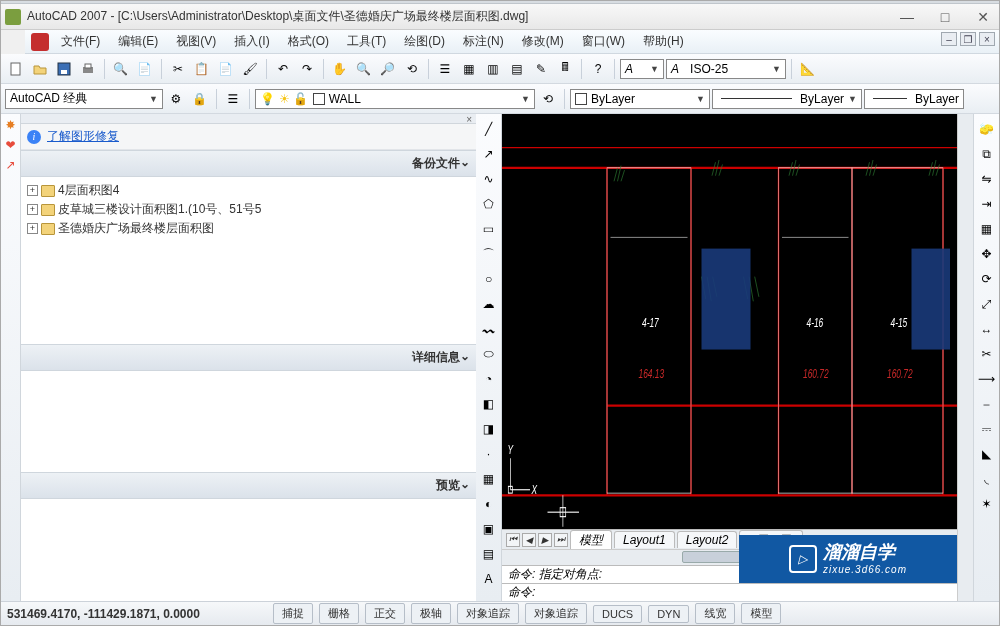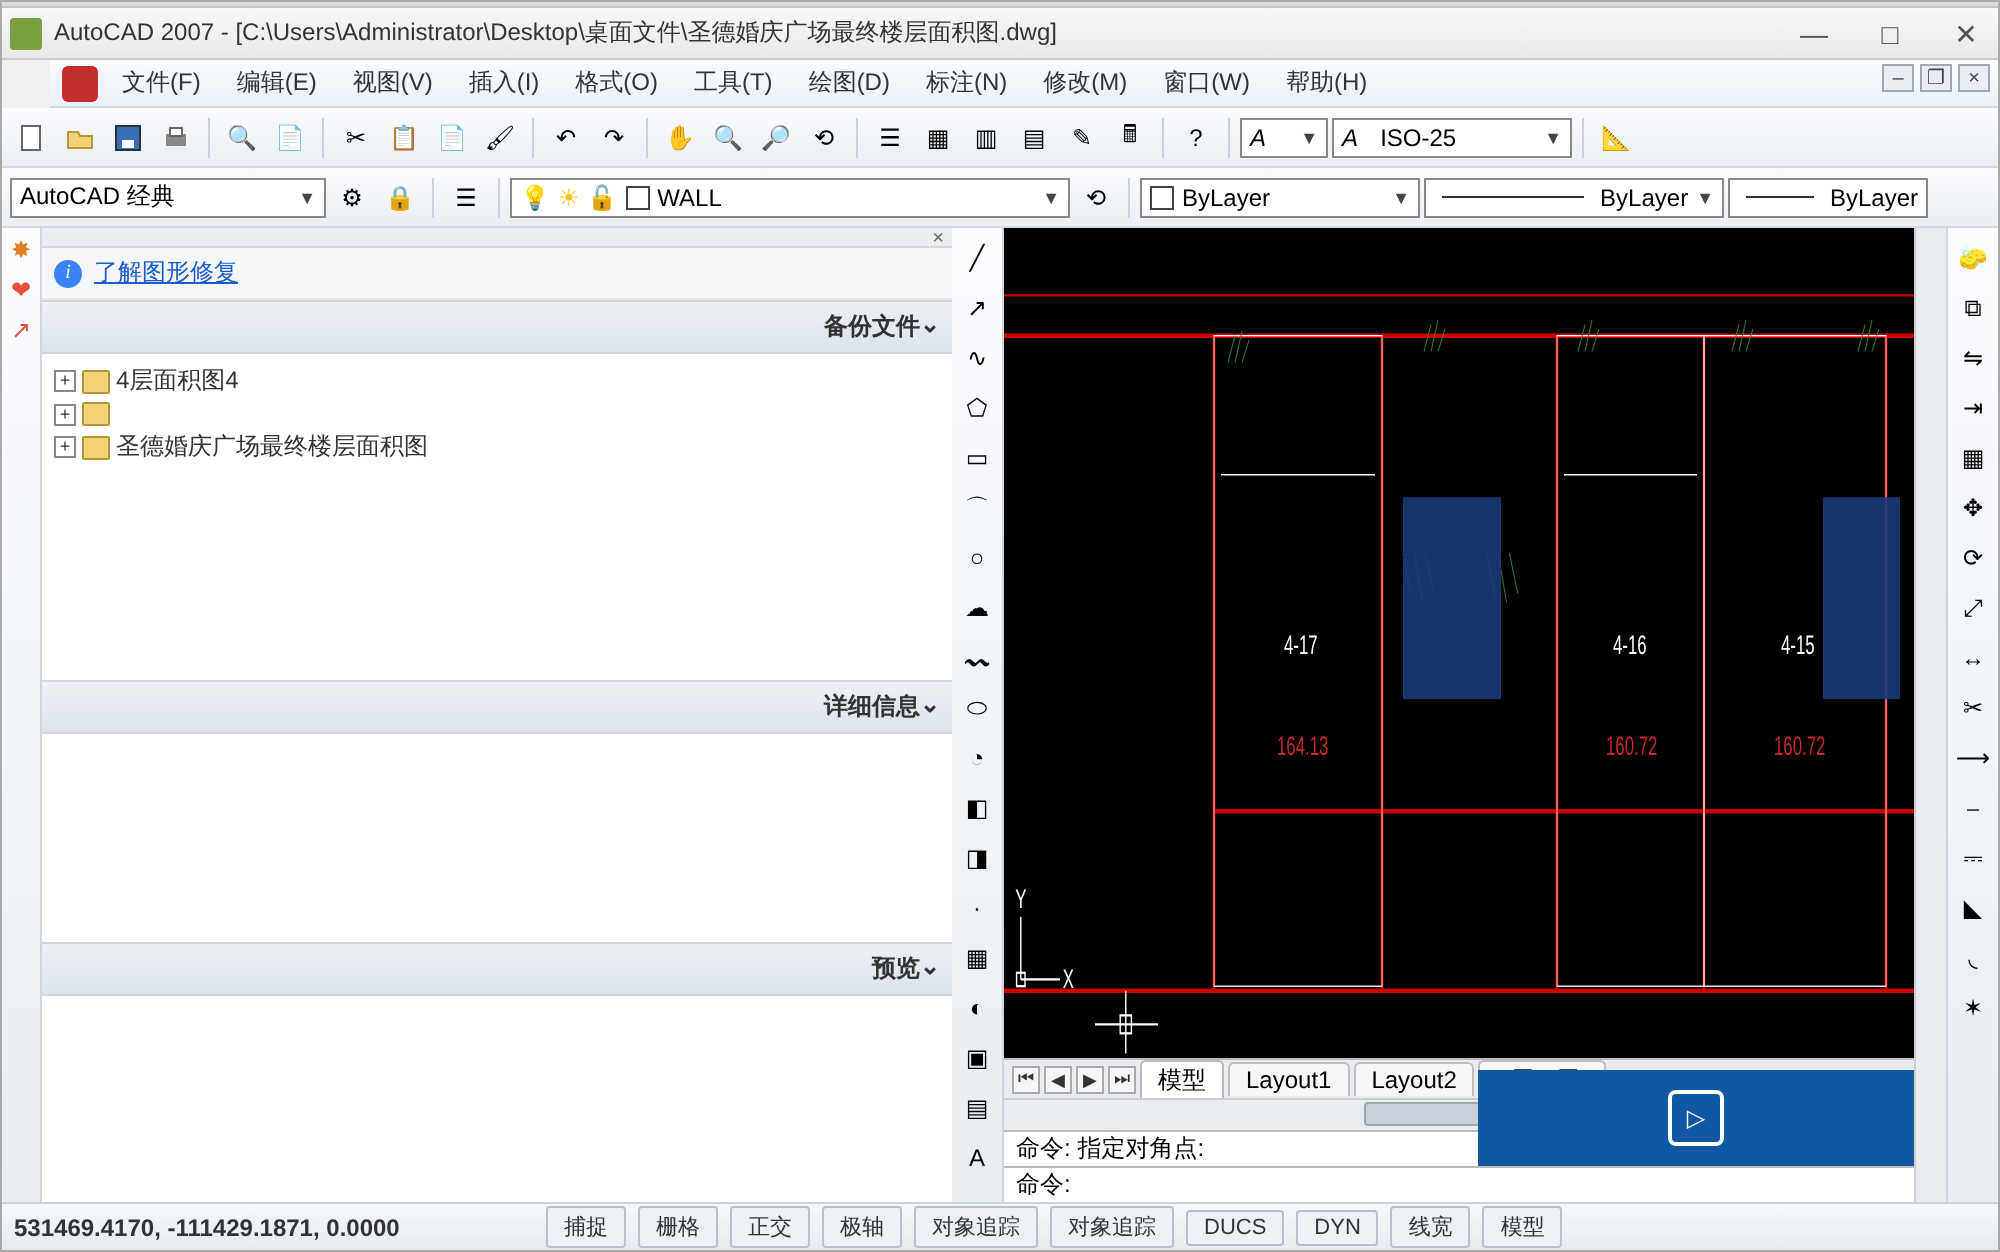--- a/index.html
+++ b/index.html
@@ -22,21 +22,21 @@
 .sideicons { width:20px; background:linear-gradient(#fbfcfe,#e8edf2); border-right:1px solid #d0d6dc; display:flex; flex-direction:column; align-items:center; padding-top:4px; gap:6px;}
 .sidepanel { flex:1; display:flex; flex-direction:column; }
 .link-row { padding:4px 6px; display:flex; align-items:center; gap:6px; background:#f5f6f7; border-bottom:1px solid #e2e5e9;}
 .link-row a { color:#1a5bcc; text-decoration:underline;text-align:center; }
 .sectionhdr { background:linear-gradient(#edf1f5,#dbe2ea); padding:4px 6px; font-weight:bold; color:#333; display:flex; justify-content:flex-end; border-top:1px solid #cfd6dd; border-bottom:1px solid #cfd6dd;}
 .tree { padding:4px 4px; background:#fff; flex: 0 0 auto; }
 .treeitem { display:flex; align-items:center; gap:3px; padding:1px 2px; color:#333; white-space:nowrap; overflow:hidden;}
 .tplus { width:11px; height:11px; border:1px solid #888; display:inline-flex; align-items:center; justify-content:center; font-size:9px; line-height:1; color:#333; background:#fff;}
 .fold { width:14px; height:12px; background:#f3d37a; border:1px solid #b8953a; border-radius:1px;}
 .blank { flex:1; background:#fff; }
-.canvaswrap { flex:1; display:flex; flex-direction:column; background:#7dd3fc; position:relative;}
+.canvaswrap { flex:1; display:flex; flex-direction:column; background:#7dd3fc; position:relative;font-style:italic;}
 .toolcol { width:26px; background:linear-gradient(#fbfcfe,#e8edf2); border-right:1px solid #d0d6dc; display:flex; flex-direction:column; align-items:center; padding:4px 0; gap:3px;}
 .toolcol-r { border-left:1px solid #d0d6dc; border-right:none;}
 .drawing { flex:1; position:relative; overflow:hidden; }
 .svgdraw { width:100%; height:100%; }
 .tabs { background:#e8ecf0; border-top:1px solid #bbb; height:20px; display:flex; align-items:center; padding:0 4px; gap:2px; font-size:11px;}
 .tab { padding:1px 8px; background:#f5f7f9; border:1px solid #bbb; border-bottom:none; border-radius:3px 3px 0 0; }
 .tab.active { background:#fff; }
 .navbtn { width:14px; height:14px; display:flex; align-items:center; justify-content:center; font-size:9px; color:#333; border:1px solid #aaa; background:#f3f5f7;}
 .hscroll { height:16px; background:#e8ecf0; border-top:1px solid #ccc; position:relative;}
 .hthumb { position:absolute; left:180px; top:1px; width:120px; height:12px; background:#c8d0da; border:1px solid #9aa; border-radius:2px;}
@@ -210,20 +210,21 @@
       </div>
       <div class="tree">
         <div class="treeitem">
             <span class="tplus">+</span>
             <span class="fold"></span>
             <span>4层面积图4</span>
           </div>
         <div class="treeitem">
             <span class="tplus">+</span>
             <span class="fold"></span>
+            <span>皮草城三楼设计面积图1.(10号、51号5</span>
           </div>
         <div class="treeitem">
             <span class="tplus">+</span>
             <span class="fold"></span>
             <span>圣德婚庆广场最终楼层面积图</span>
           </div>
       </div>
       <div class="blank" style="height:40px;"></div>
       <div class="sectionhdr">
         <span>详细信息</span>
@@ -338,20 +339,24 @@
       <div class="cmdline">
         <span>命令:</span>&nbsp;
         <span>指定对角点:</span>
       </div>
       <div class="cmdline">
         <span>命令:</span>
       </div>
 
       <div class="watermark">
         <div class="play">▷</div>
+        <div class="wmtext">
+          <span class="wmbig">溜溜自学</span>
+          <span class="wmsmall">zixue.3d66.com</span>
+        </div>
       </div>
     </div>
 
     <div class="vscroll"></div>
 
     <div class="toolcol toolcol-r">
       <span class="tbtn">🧽</span>
       <span class="tbtn">⧉</span>
       <span class="tbtn">⇋</span>
       <span class="tbtn">⇥</span>

